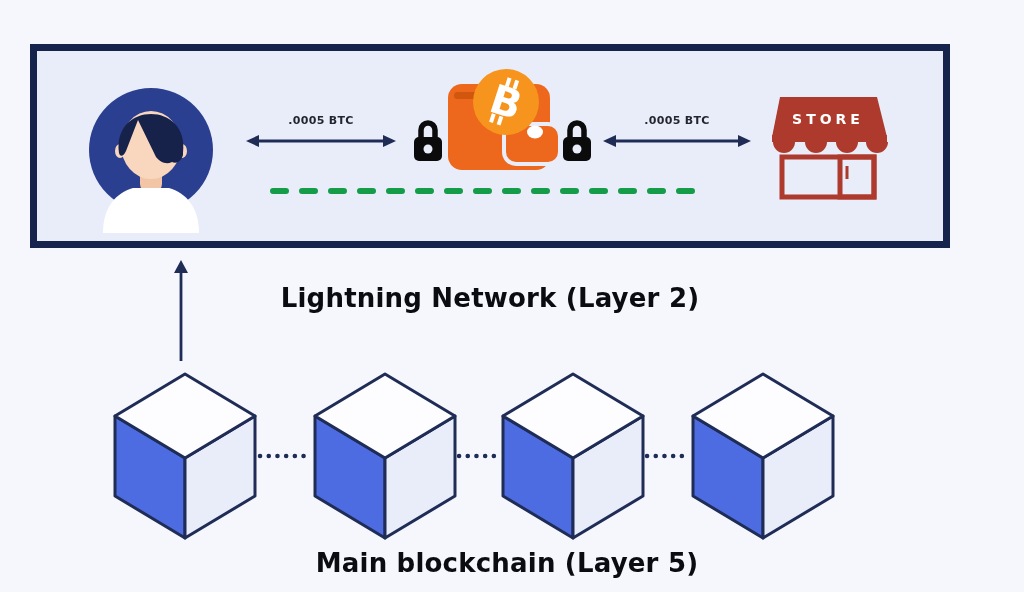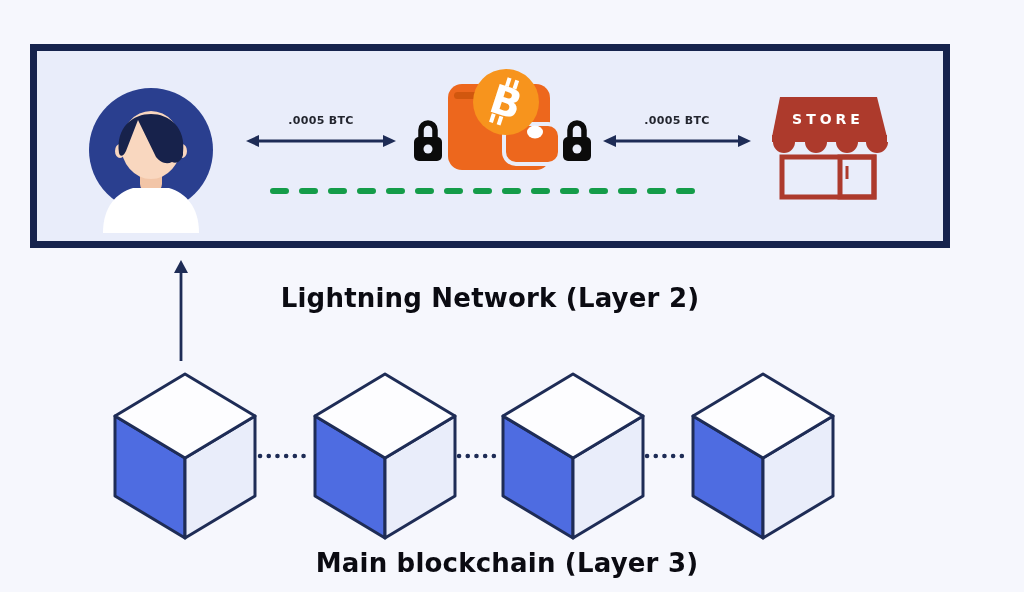--- a/index.html
+++ b/index.html
@@ -147,15 +147,15 @@
           <use href="#cube" x="613" y="14"></use>
         </g>
       <g stroke="#1e2c56" stroke-width="4.5" stroke-linecap="round" stroke-dasharray="0.1 8.6">
         <line x1="180" y1="96" x2="231" y2="96"></line>
         <line x1="379" y1="96" x2="420" y2="96"></line>
         <line x1="567" y1="96" x2="610" y2="96"></line>
       </g>
     </svg>
   </div>
 
-  <div class="caption caption-l1">Main blockchain (Layer 3)</div>
+  <div class="caption caption-l1">Main blockchain (Layer 5)</div>
 
 </div>
 
 </body></html>

